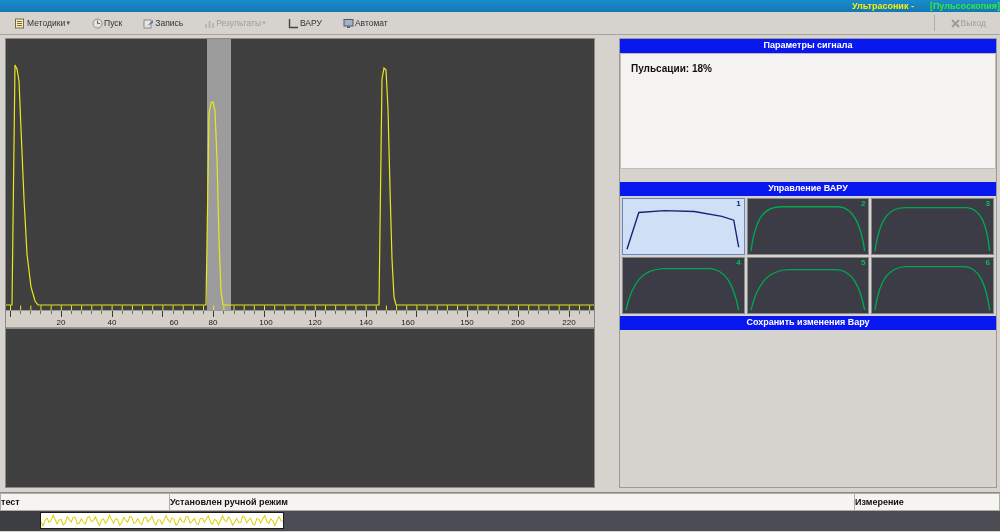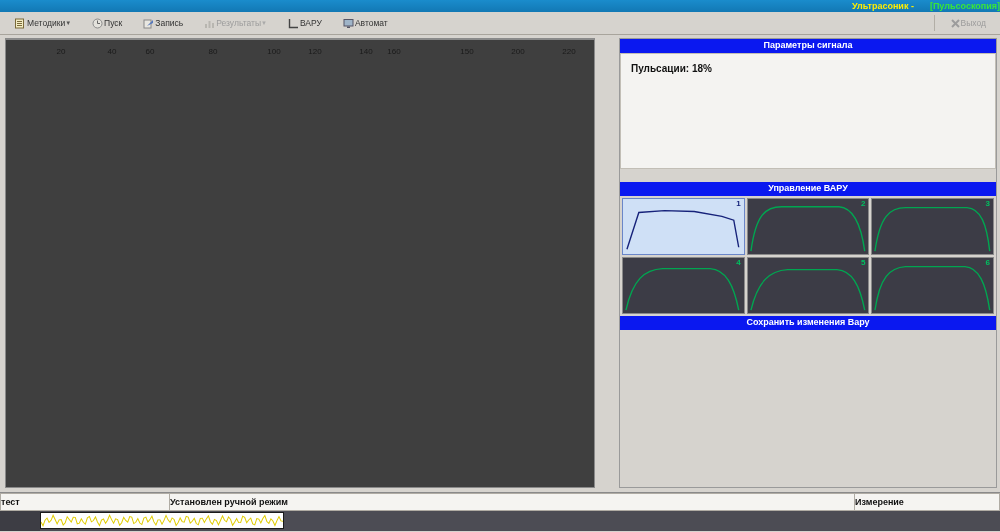--- a/index.html
+++ b/index.html
@@ -34,21 +34,21 @@
   .tb-btn.disabled .arr { color:#aaa; }
   .tb-sep { width:1px; height:16px; background:#b2aea6; margin:0 3px; }
   .tb-spacer { flex:1; }
   .icon svg { display:block; }
   
   .main {
     display:flex; height:457px; padding:3px 3px 4px 5px; gap:24px;
   }
   .scope-panel {
     width:590px; border:1px solid #8a8a8a; background:#3f3f3f;
-    display:flex; flex-direction:row;
+    display:flex; flex-direction:column;
   }
   .scope { position:relative; height:271px; background:#3f3f3f; overflow:hidden; }
   .band {
     position:absolute; left:201px; top:0; width:24px; height:100%;
     background:#9c9c9c;
   }
   .scope svg { position:absolute; left:0; top:0; }
   .ruler {
     position:relative; height:18px; background:#d4d0c8;
     border-top:1px solid #9a9a9a; border-bottom:1px solid #9a9a9a;
@@ -209,26 +209,26 @@
 
           <polyline fill="none" stroke="#e8e81c" stroke-width="1.2" points="0,266 6,266 9,26 11,30 13,42 15,90 18,160 21,215 25,248 29,262 32,266
                     200,266 203,75 205,64 207,63 209,72 211,120 213,200 215,252 217,266
                     373,266 376,40 378,29 380,31 382,70 384,150 386,220 388,258 390,266
                     588,266"></polyline>
         </svg>
       </div>
       <div class="ruler">
         <span class="ruler-label" style="left:55px">20</span>
         <span class="ruler-label" style="left:106px">40</span>
-        <span class="ruler-label" style="left:144px">60</span>
+        <span class="ruler-label" style="left:168px">60</span>
         <span class="ruler-label" style="left:207px">80</span>
-        <span class="ruler-label" style="left:268px">100</span>
+        <span class="ruler-label" style="left:260px">100</span>
         <span class="ruler-label" style="left:309px">120</span>
         <span class="ruler-label" style="left:360px">140</span>
-        <span class="ruler-label" style="left:388px">160</span>
+        <span class="ruler-label" style="left:402px">160</span>
         <span class="ruler-label" style="left:461px">150</span>
         <span class="ruler-label" style="left:512px">200</span>
         <span class="ruler-label" style="left:563px">220</span>
       </div>
       <div class="scope-lower"></div>
     </div>
 
     <div class="right-panel">
       <div class="hdr">Параметры сигнала</div>
       <div class="params">

